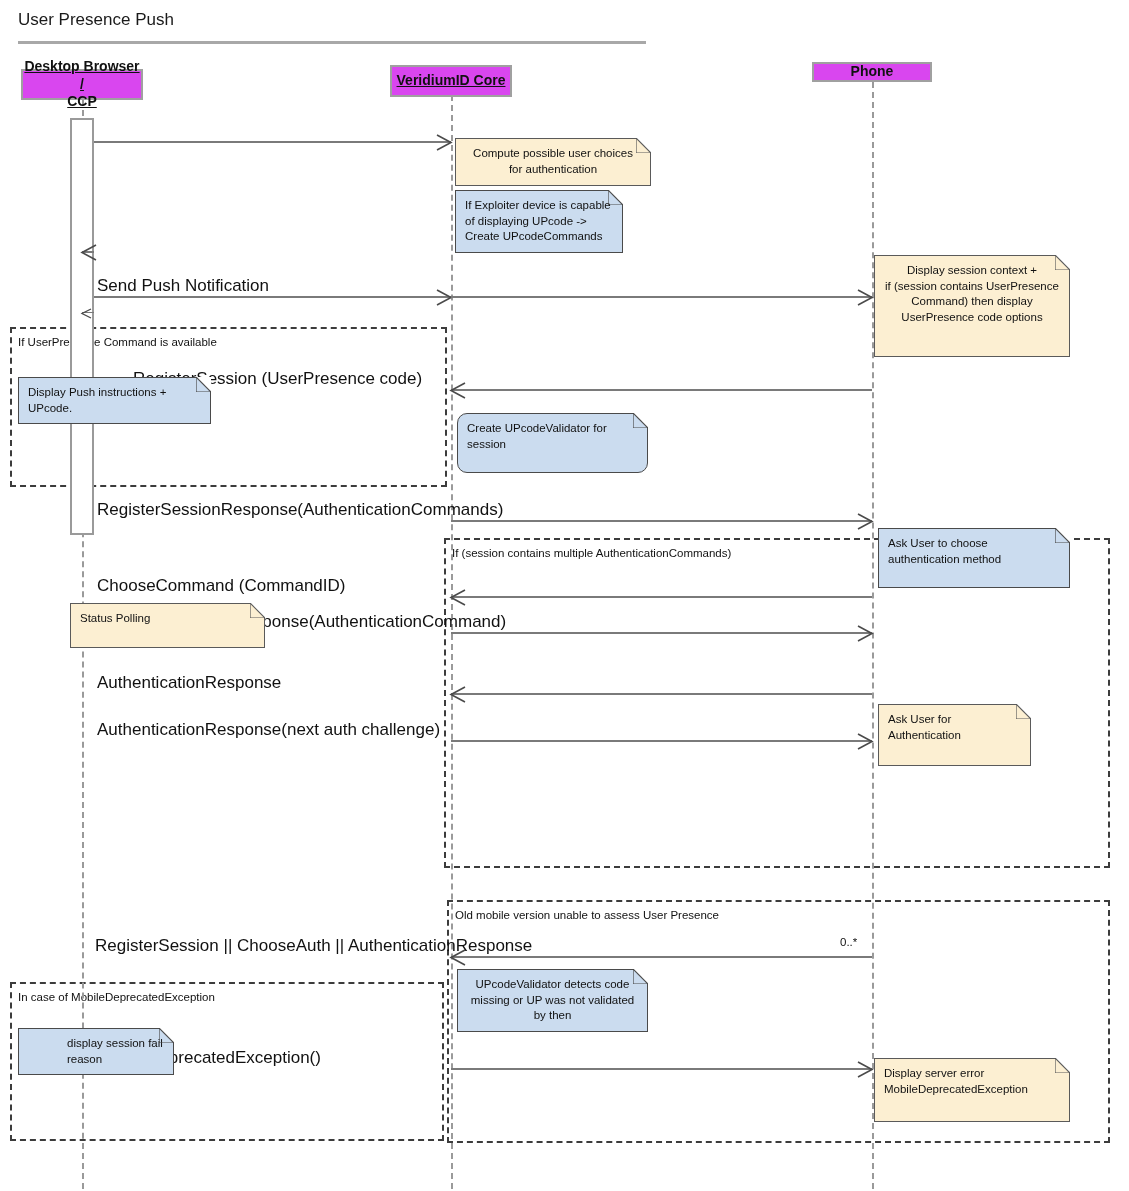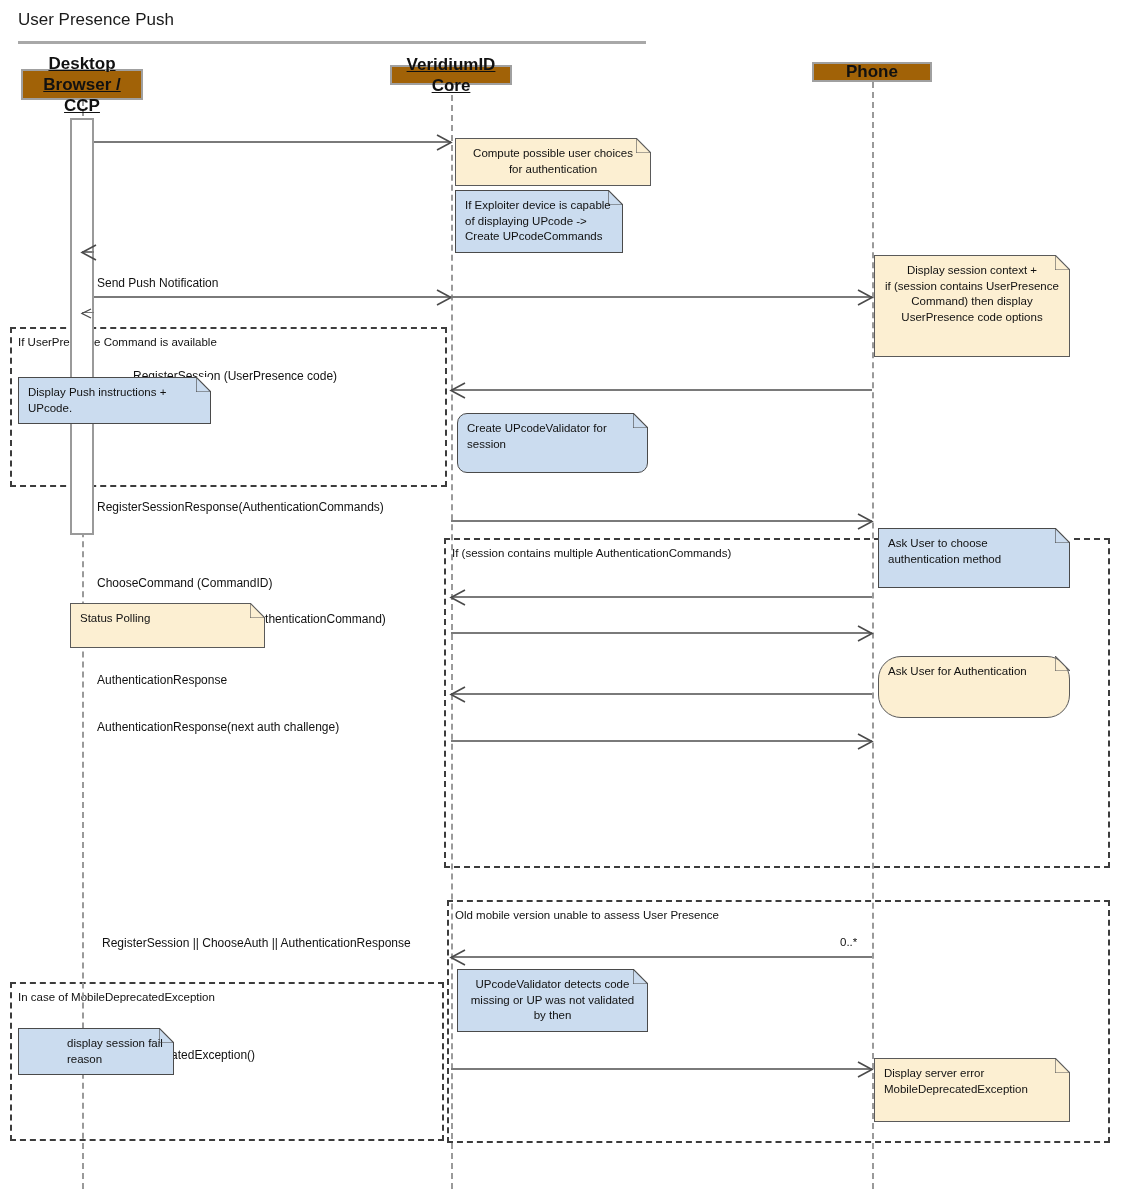--- a/index.html
+++ b/index.html
@@ -39,28 +39,28 @@
   }
 
   
   .lifeline-line {
     position: absolute;
     width: 0;
     border-left: 2px dashed #9a9a9a;
   }
   .lifeline-head {
     position: absolute;
-    background: #a16207;
+    background: #d946ef;
     border: 2px solid #a0a0a0;
     box-sizing: border-box;
     display: flex;
     align-items: center;
     justify-content: center;
     text-align: center;
-    font-size: 17px;
+    font-size: 14px;
     font-weight: bold;
     color: #111;
     line-height: 1.25;
   }
   .lifeline-head .lh-text { display: block; }
   .lifeline-head.underlined .lh-text {
     text-decoration: underline;
   }
 
   
@@ -72,21 +72,21 @@
   }
 
   
   .msg {
     position: absolute;
     height: 0;
     border-top: 2px solid #7a7a7a;
   }
   .msg-label {
     position: absolute;
-    font-size: 12px;
+    font-size: 17px;
     color: #111;
     white-space: nowrap;
     text-align: center;
     line-height: 1.2;
   }
 
   
   .arrowhead {
     position: absolute;
     width: 0;
@@ -160,21 +160,21 @@
     </div>
   <div id="layer-lifelines">
       <div class="lifeline-line" style="left: 82px; top: 100px; height: 1089px;"></div>
       <div class="lifeline-head underlined" style="left: 21px; top: 69px; width: 122px; height: 31px;">
         <div>
           <span class="lh-text">Desktop Browser /</span>
           <span class="lh-text">CCP</span>
         </div>
       </div>
       <div class="lifeline-line" style="left: 451px; top: 85px; height: 1104px;"></div>
-      <div class="lifeline-head underlined" style="left: 390px; top: 65px; width: 122px; height: 20px;">
+      <div class="lifeline-head underlined" style="left: 390px; top: 65px; width: 122px; height: 32px;">
         <div>
           <span class="lh-text">VeridiumID Core</span>
         </div>
       </div>
       <div class="lifeline-line" style="left: 872px; top: 82px; height: 1107px;"></div>
       <div class="lifeline-head" style="left: 812px; top: 62px; width: 120px; height: 20px;">
         <div>
           <span class="lh-text">Phone</span>
         </div>
       </div>
@@ -255,21 +255,21 @@
           <polyline points="0,0 14,7.5 0,15" fill="none" stroke="#4a4a4a" stroke-width="1.6" stroke-linejoin="miter"></polyline>
         </svg>
       </div>
       <div class="msg-label" style="left: 97px; top: 720px; width: auto; text-align: center;">AuthenticationResponse(next auth challenge)</div>
       <div class="msg" style="left: 451px; top: 956px; width: 421px;"></div>
       <div class="arrowhead" style="left: 451px; top: 949.5px;">
         <svg width="14" height="15" viewBox="0 0 14 15">
           <polyline points="14,0 0,7.5 14,15" fill="none" stroke="#4a4a4a" stroke-width="1.6" stroke-linejoin="miter"></polyline>
         </svg>
       </div>
-      <div class="msg-label" style="left: 102px; top: 936px; width: auto; text-align: left;">RegisterSession || ChooseAuth || AuthenticationResponse</div>
+      <div class="msg-label" style="left: 95px; top: 936px; width: auto; text-align: left;">RegisterSession || ChooseAuth || AuthenticationResponse</div>
       <div class="multiplicity" style="left: 840px; top: 936px;">0..*</div>
       <div class="msg" style="left: 451px; top: 1068px; width: 421px;"></div>
       <div class="arrowhead" style="left: 858px; top: 1061.5px;">
         <svg width="14" height="15" viewBox="0 0 14 15">
           <polyline points="0,0 14,7.5 0,15" fill="none" stroke="#4a4a4a" stroke-width="1.6" stroke-linejoin="miter"></polyline>
         </svg>
       </div>
       <div class="msg-label" style="left: 97px; top: 1048px; width: auto; text-align: left;">MobileDeprecatedException()</div>
     </div>
   <div id="layer-notes">
@@ -310,21 +310,21 @@
 authentication method<div class="fold"><svg width="15" height="15" viewBox="0 0 15 15">
             <polygon points="0,0 15,0 15,15" fill="#ffffff"></polygon>
             <polyline points="0,0 0,15 15,15" fill="none" stroke="#4a4a4a" stroke-width="1.2"></polyline>
             <line x1="0" y1="0" x2="15" y2="15" stroke="#4a4a4a" stroke-width="1.2"></line>
           </svg></div></div>
       <div class="note yellow" style="left: 70px; top: 603px; width: 195px; min-height: 45px;">Status Polling<div class="fold"><svg width="15" height="15" viewBox="0 0 15 15">
             <polygon points="0,0 15,0 15,15" fill="#ffffff"></polygon>
             <polyline points="0,0 0,15 15,15" fill="none" stroke="#5a5a5a" stroke-width="1.2"></polyline>
             <line x1="0" y1="0" x2="15" y2="15" stroke="#5a5a5a" stroke-width="1.2"></line>
           </svg></div></div>
-      <div class="note yellow" style="left: 878px; top: 656px; width: 192px; min-height: 62px; border-radius: 23px;">Ask User for Authentication<div class="fold"><svg width="15" height="15" viewBox="0 0 15 15">
+      <div class="note yellow" style="left: 878px; top: 704px; width: 153px; min-height: 62px;">Ask User for Authentication<div class="fold"><svg width="15" height="15" viewBox="0 0 15 15">
             <polygon points="0,0 15,0 15,15" fill="#ffffff"></polygon>
             <polyline points="0,0 0,15 15,15" fill="none" stroke="#5a5a5a" stroke-width="1.2"></polyline>
             <line x1="0" y1="0" x2="15" y2="15" stroke="#5a5a5a" stroke-width="1.2"></line>
           </svg></div></div>
       <div class="note blue center" style="left: 457px; top: 969px; width: 191px; min-height: 60px;">UPcodeValidator detects code
 missing or UP was not validated
 by then<div class="fold"><svg width="15" height="15" viewBox="0 0 15 15">
             <polygon points="0,0 15,0 15,15" fill="#ffffff"></polygon>
             <polyline points="0,0 0,15 15,15" fill="none" stroke="#4a4a4a" stroke-width="1.2"></polyline>
             <line x1="0" y1="0" x2="15" y2="15" stroke="#4a4a4a" stroke-width="1.2"></line>

